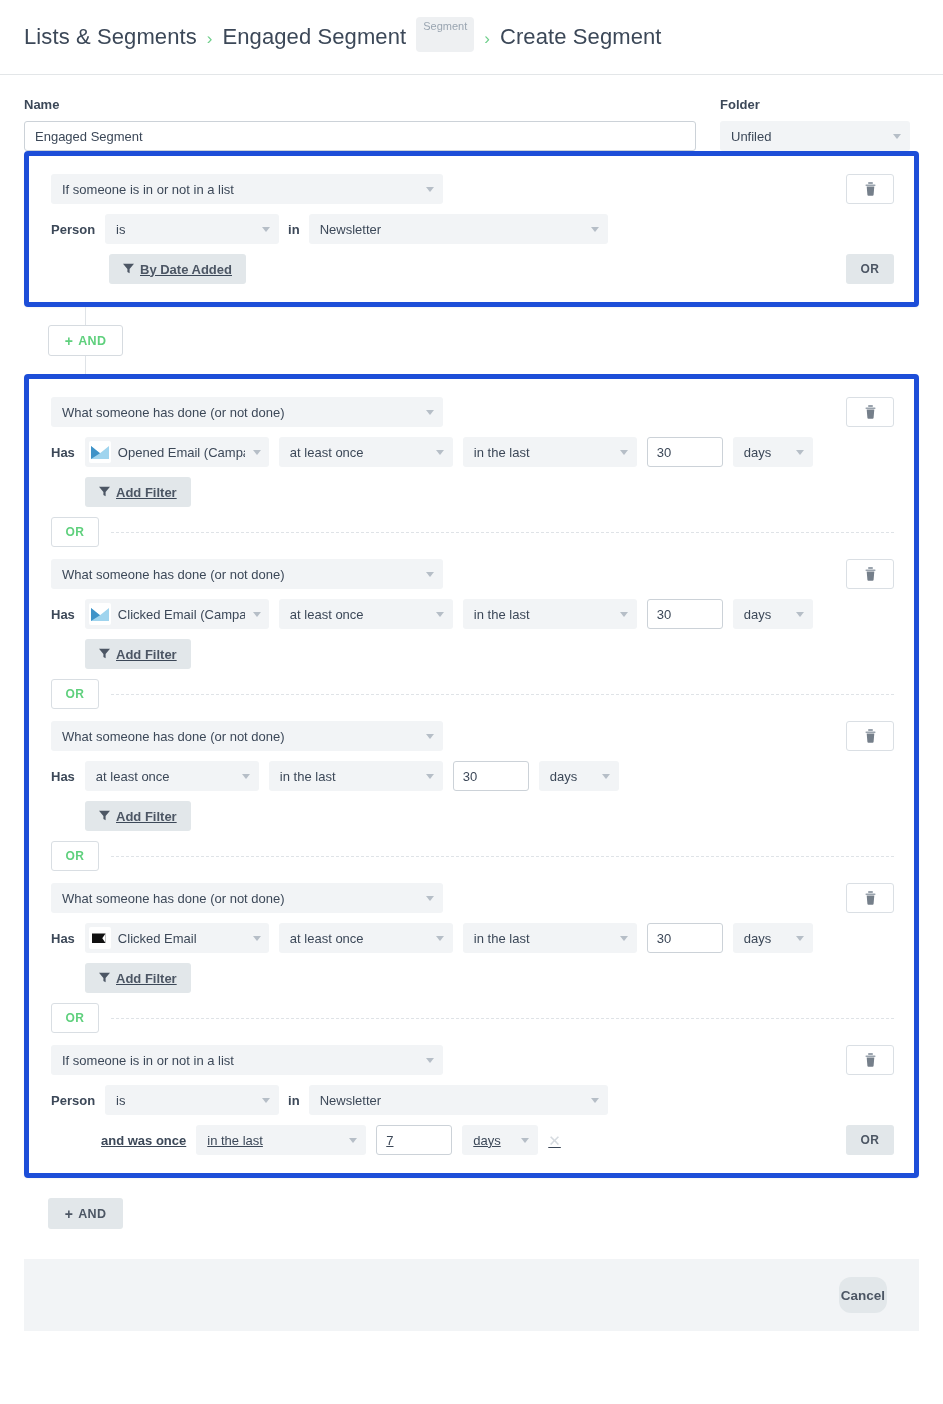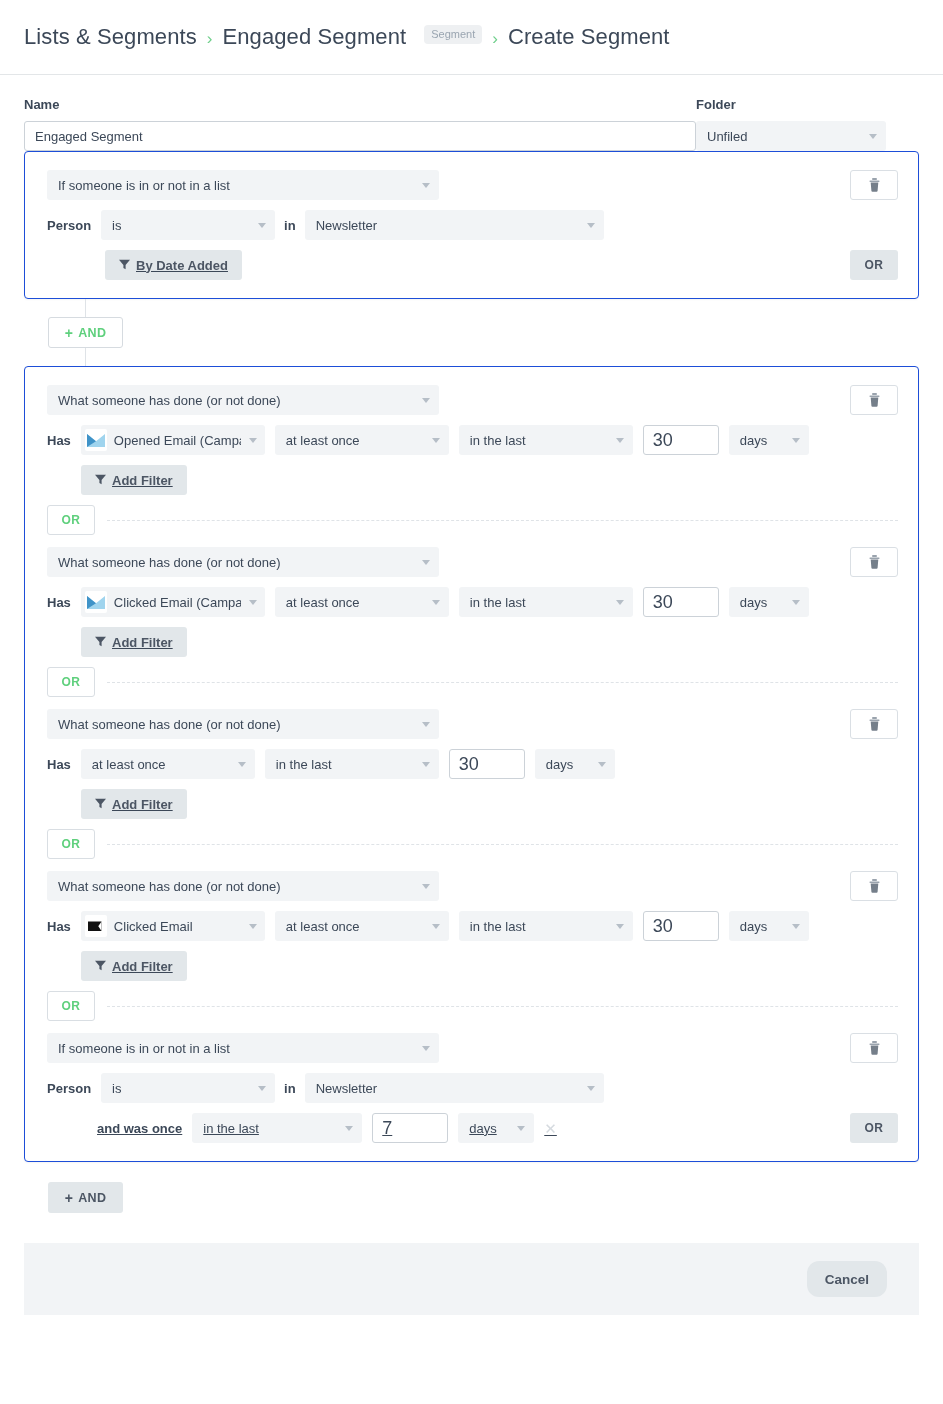--- a/index.html
+++ b/index.html
@@ -31,32 +31,32 @@
     font-size: 17px;
     margin: 0 10px;
     line-height: 1;
     position: relative; top: 1px;
   }
   .crumb-badge {
     display: inline-block;
     background: #eef0f2;
     color: #9aa5b1;
     font-size: 11px;
-    padding: 3px 7px 4px;
+    padding: 3px 7px 20px;
     border-radius: 4px;
-    margin-left: 18px;
+    margin-left: 10px;
     position: relative; top: -3px;
     white-space: nowrap;
   }
 
   
   .page { padding: 22px 24px 0 24px; }
   .intro { font-size: 13px; color: #55606e; margin: 0 0 26px 0; }
 
-  .field-row { display: flex; align-items: flex-start; }
+  .field-row { display: flex; gap: 24px; align-items: flex-start; }
   .f-name { flex: 0 0 672px; }
   .f-folder { flex: 0 0 190px; }
   .fld-label {
     font-size: 13px; font-weight: bold;
     color: #3c4858; margin-bottom: 9px; display: block;
   }
   .text-input {
     width: 100%; height: 30px;
     border: 1px solid #ccd2d8; border-radius: 3px;
     background: #fff; padding: 0 10px;
@@ -82,21 +82,21 @@
     border-right: 4.5px solid transparent;
     border-top: 5px solid #b6bec7;
   }
   .sel-txt { overflow: hidden; text-overflow: clip; white-space: nowrap; }
 
   
   .def-label { font-size: 13px; font-weight: bold; margin: 24px 0 9px 0; }
 
   .group-wrap { position: relative; }
   .group {
-    border: 1px solid #1d4ed8;
+    border: 5px solid #1d4ed8;
     border-radius: 4px;
     background: #fff;
     box-shadow: 0 1px 2px rgba(0,0,0,.045);
     padding: 18px 20px 18px 22px;
     position: relative;
   }
 
   
   .connector {
     position: absolute; left: 61px; width: 1px;
@@ -169,21 +169,21 @@
     display: flex; align-items: center; justify-content: center;
     overflow: hidden;
   }
   .metric-txt { white-space: nowrap; overflow: hidden; }
 
   .num-input {
     width: 76px; height: 30px;
     border: 1px solid #ccd2d8; border-radius: 3px;
     background: #fff; padding: 0 9px;
     font-family: "Liberation Sans", sans-serif;
-    font-size: 18px; color: #3c4858; outline: none;
+    font-size: 13px; color: #3c4858; outline: none;
   }
 
   .filter-btn {
     display: inline-flex; align-items: center;
     height: 30px; padding: 0 14px;
     background: #e2e7ea; border-radius: 3px;
     font-size: 13px; font-weight: bold; color: #4c5664;
     cursor: pointer; white-space: nowrap;
   }
   .funnel { margin-right: 6px; display: inline-block; }
@@ -220,21 +220,21 @@
 
   
   .footer {
     margin: 30px 24px 0 24px;
     background: #f2f4f6;
     height: 72px;
     display: flex; align-items: center; justify-content: flex-end;
     padding-right: 22px;
   }
   .btn {
-    height: 36px; padding: 0 18px;
+    height: 36px; padding: 0 2px;
     border-radius: 12px; border: none;
     font-family: "Liberation Sans", sans-serif;
     font-size: 13.5px; font-weight: bold;
     cursor: pointer;
   }
   .btn-cancel { background: #e2e7ea; color: #4c5664; margin-right: 10px; }
   .btn-primary { background: #4d90ca; color: #fff; }
 </style>
 </head>
 <body>

